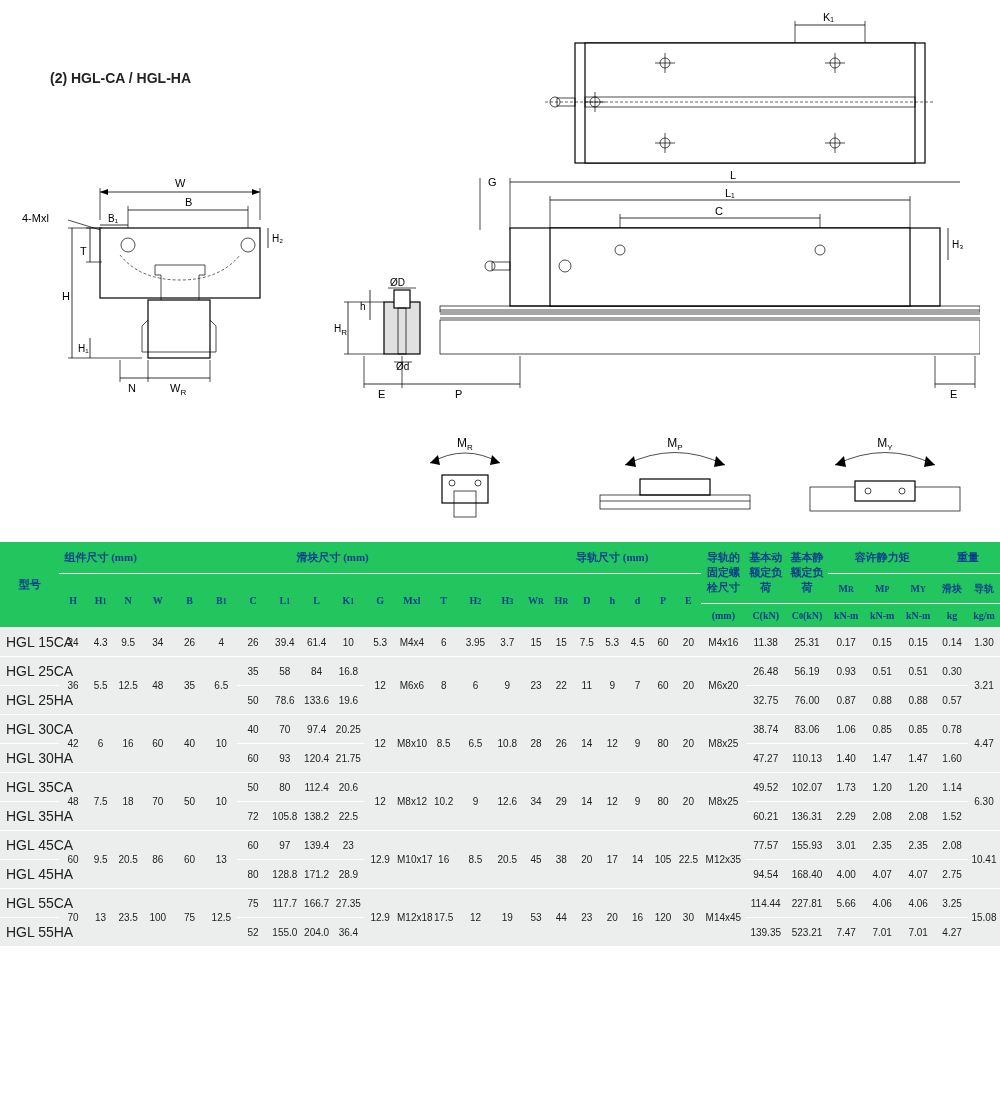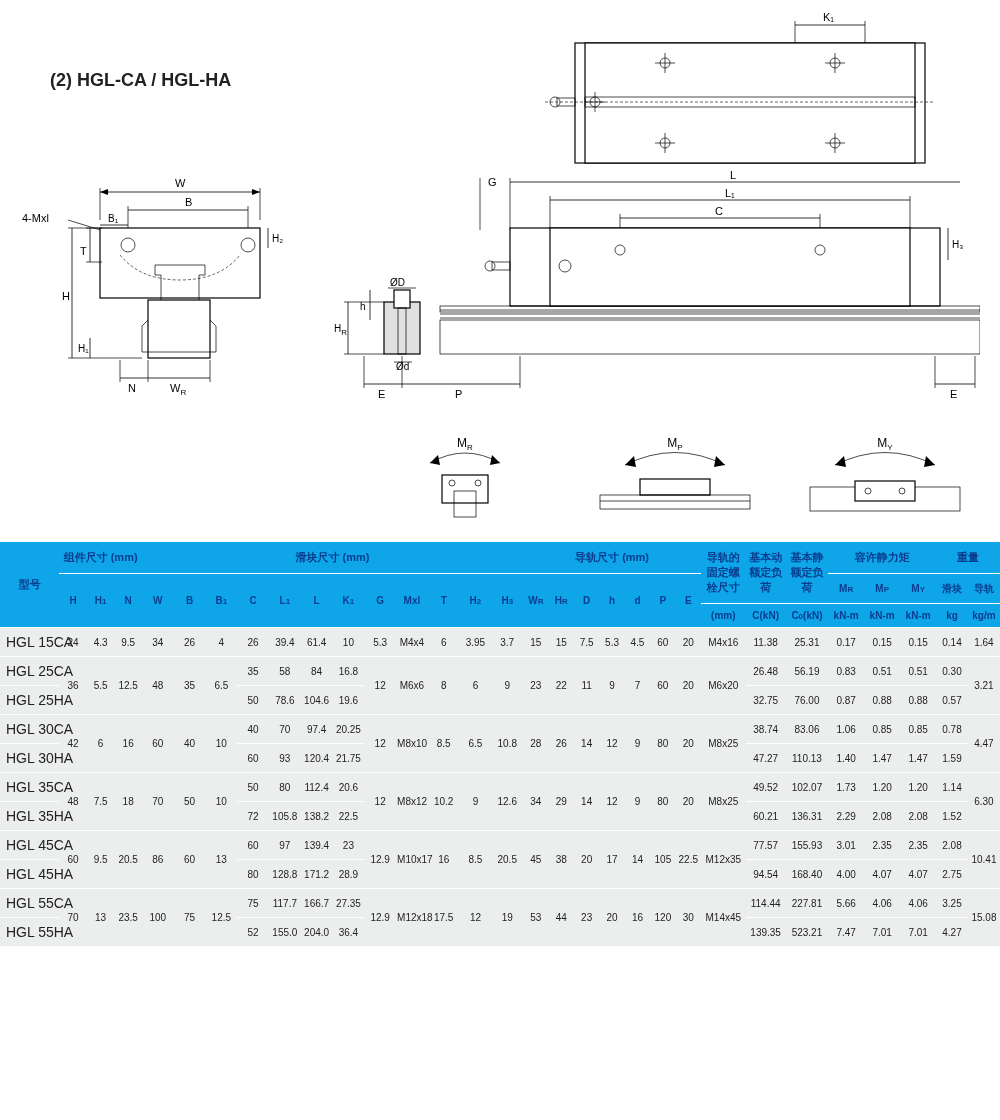--- a/index.html
+++ b/index.html
@@ -1,20 +1,20 @@
 <!DOCTYPE html>
 <html><head>
 <meta charset="utf-8">
 <style>
   * { box-sizing: border-box; margin: 0; padding: 0; }
   body { font-family: Arial, "Microsoft YaHei", sans-serif; width: 1000px; background: #fff; color: #222; }
   .page { padding: 0 0 10px 0; }
   .top { display: flex; padding: 10px 20px 0 20px; }
   .top-left { width: 330px; padding-top: 50px; }
-  .title { font-size: 18px; font-weight: bold; padding-left: 30px; padding-top: 10px; }
+  .title { font-size: 14px; font-weight: bold; padding-left: 30px; padding-top: 10px; }
   .top-right { flex: 1; }
   .diagram { border: none; display: flex; align-items: center; justify-content: center; }
   .diag-top { height: 170px; margin-left: 140px; align-items: center; }
   .diag-top svg { width: 440px; height: 165px; }
   .mid { display: flex; padding: 0 20px; margin-top: -10px; }
   .mid-left { width: 310px; }
   .mid-left svg { width: 300px; height: 240px; }
   .mid-right { flex: 1; }
   .mid-right svg { width: 660px; height: 260px; }
   .moments { display: flex; justify-content: flex-end; gap: 40px; padding: 5px 30px 10px 0; }
@@ -25,21 +25,21 @@
   .dimline { stroke: #000; stroke-width: 0.8; fill: none; }
   .thin { stroke: #000; stroke-width: 0.7; fill: none; }
   .part { stroke: #000; stroke-width: 1.2; fill: #fff; }
   .partg { stroke: #000; stroke-width: 1.2; fill: #e0e0e0; }
   .dash { stroke-dasharray: 3 2; stroke: #000; stroke-width: 0.6; fill: none; }
   .arrow { fill: #000; }
   
   .tbl-wrap { background: #eceded; padding: 0; margin-top: 6px; }
   table { border-collapse: collapse; width: 1000px; font-size: 10px; table-layout: fixed; }
   th, td { border-top: 1px solid #fff; border-bottom: 1px solid #fff; border-left: none; border-right: none; text-align: center; padding: 6px 1px; }
-  th { color: #0a3d8f; font-weight: bold; background: #0ea5e9; font-size: 10px; }
+  th { color: #0a3d8f; font-weight: bold; background: #22c55e; font-size: 10px; font-family: Liberation Serif, serif; }
   th.g1 { font-size: 11px; padding: 8px 1px; }
   td { background: #eceded; color: #222; }
   td.model { text-align: left; padding-left: 6px; font-size: 14px; white-space: nowrap; }
   tbody tr td { border-top: 1px solid #d4d4d4; }
   .sub { font-size: 8px; }
   .colw-model { width: 56px; }
 </style>
 </head>
 <body>
 
@@ -337,21 +337,21 @@
             <td rowspan="1">4.5</td>
             <td rowspan="1">60</td>
             <td rowspan="1">20</td>
             <td rowspan="1">M4x16</td>
             <td>11.38</td>
             <td>25.31</td>
             <td>0.17</td>
             <td>0.15</td>
             <td>0.15</td>
             <td>0.14</td>
-            <td rowspan="1">1.64</td>
+            <td rowspan="1">1.30</td>
           </tr>
           <tr>
             <td class="model">HGL 25CA</td>
             <td rowspan="2">36</td>
             <td rowspan="2">5.5</td>
             <td rowspan="2">12.5</td>
             <td rowspan="2">48</td>
             <td rowspan="2">35</td>
             <td rowspan="2">6.5</td>
             <td>35</td>
@@ -366,31 +366,31 @@
             <td rowspan="2">23</td>
             <td rowspan="2">22</td>
             <td rowspan="2">11</td>
             <td rowspan="2">9</td>
             <td rowspan="2">7</td>
             <td rowspan="2">60</td>
             <td rowspan="2">20</td>
             <td rowspan="2">M6x20</td>
             <td>26.48</td>
             <td>56.19</td>
-            <td>0.83</td>
+            <td>0.93</td>
             <td>0.51</td>
             <td>0.51</td>
             <td>0.30</td>
             <td rowspan="2">3.21</td>
           </tr>
           <tr>
             <td class="model">HGL 25HA</td>
             <td>50</td>
             <td>78.6</td>
-            <td>104.6</td>
+            <td>133.6</td>
             <td>19.6</td>
             <td>32.75</td>
             <td>76.00</td>
             <td>0.87</td>
             <td>0.88</td>
             <td>0.88</td>
             <td>0.57</td>
           </tr>
           <tr>
             <td class="model">HGL 30CA</td>
@@ -429,21 +429,21 @@
             <td class="model">HGL 30HA</td>
             <td>60</td>
             <td>93</td>
             <td>120.4</td>
             <td>21.75</td>
             <td>47.27</td>
             <td>110.13</td>
             <td>1.40</td>
             <td>1.47</td>
             <td>1.47</td>
-            <td>1.59</td>
+            <td>1.60</td>
           </tr>
           <tr>
             <td class="model">HGL 35CA</td>
             <td rowspan="2">48</td>
             <td rowspan="2">7.5</td>
             <td rowspan="2">18</td>
             <td rowspan="2">70</td>
             <td rowspan="2">50</td>
             <td rowspan="2">10</td>
             <td>50</td>

